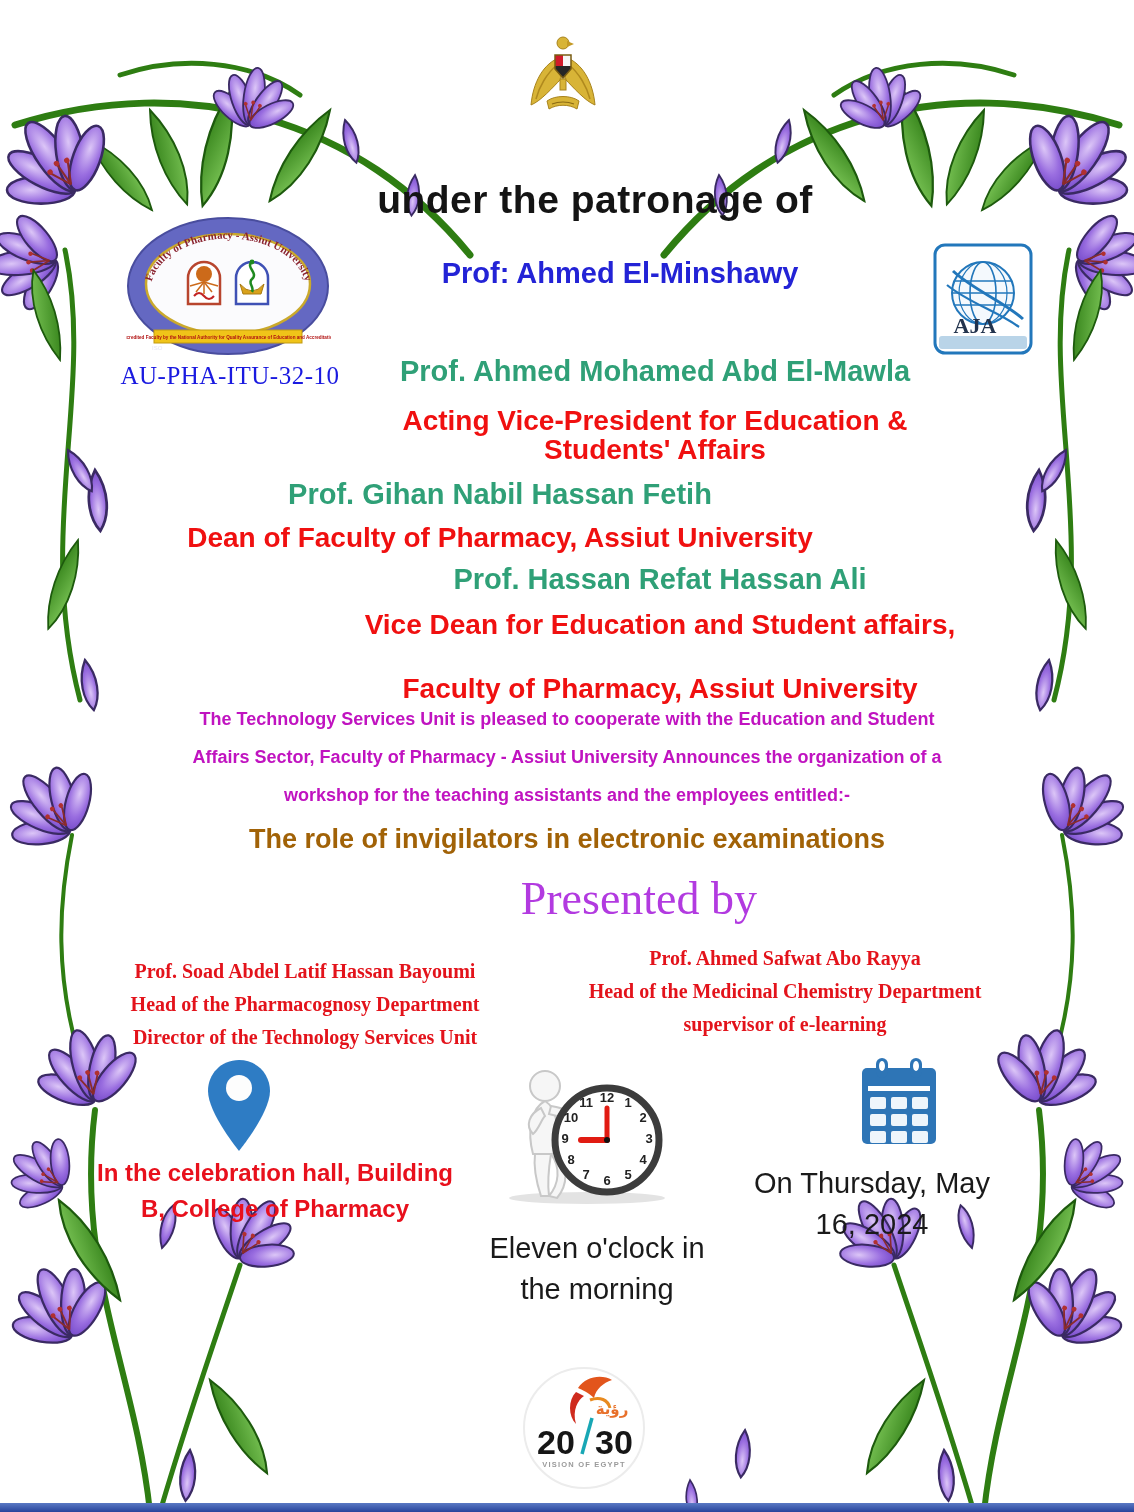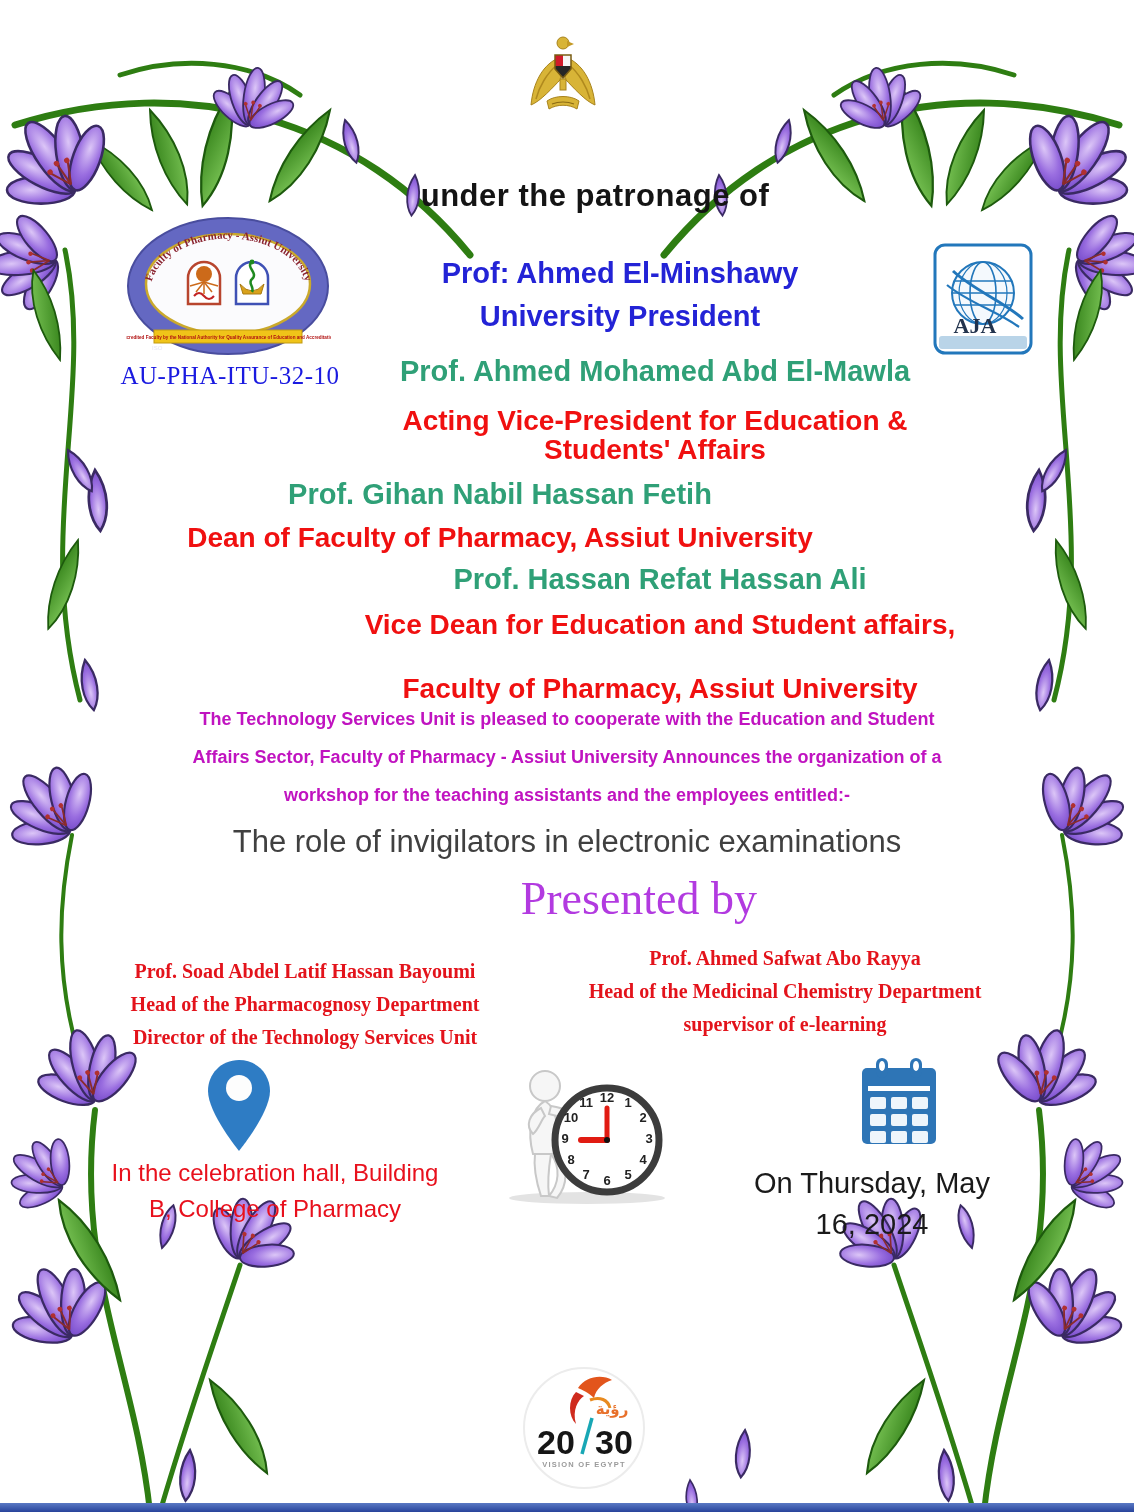--- a/index.html
+++ b/index.html
@@ -4,29 +4,29 @@
 <style>
   html,body{margin:0;padding:0;background:#fff;}
   .poster{position:relative;width:1134px;height:1512px;margin:0 auto;background:#ffffff;overflow:hidden;
           font-family:"Liberation Sans", sans-serif;}
   .abs{position:absolute;}
   .c{text-align:center;}
   .b{font-weight:bold;}
   .sans{font-family:"Liberation Sans", sans-serif;}
   .deco{position:absolute;left:0;top:0;z-index:0;pointer-events:none;}
   .content{z-index:2;}
-  .black-head{font-size:31px;color:#141414;letter-spacing:.5px;}
+  .black-head{font-size:39px;color:#141414;letter-spacing:.5px;}
   .blue-line{font-size:29px;color:#2323d6;line-height:43px;}
   .green-line{font-size:29px;color:#2fa077;}
   .red-line{font-size:28px;color:#f01010;line-height:40px;}
   .magenta{font-size:18px;color:#c013c0;line-height:38px;font-weight:bold;}
-  .wtitle{font-size:31px;color:#404040;font-weight:normal;}
+  .wtitle{font-size:27px;color:#a16207;font-weight:bold;}
   .presby{font-size:46px;color:#b23ae0;font-family:"Liberation Serif",serif;}
   .presenter{font-size:20px;color:#e3131b;font-weight:bold;font-family:"Liberation Serif",serif;line-height:33px;}
-  .locred{font-size:24px;color:#e8101c;font-weight:normal;line-height:36px;}
+  .locred{font-size:24px;color:#e8101c;font-weight:bold;line-height:36px;}
   .blacktxt{font-size:29px;color:#1a1a1a;line-height:41px;}
   .code-blue{font-size:25px;color:#1a1ae0;font-weight:normal;font-family:"Liberation Serif",serif;letter-spacing:.5px;}
   .bottom-bar{position:absolute;left:0;bottom:0;width:100%;height:9px;
               background:linear-gradient(#5a79c4,#27439b);z-index:3;}
 </style>
 </head>
 <body>
 
 <div class="poster">
 
@@ -168,21 +168,20 @@
     <ellipse cx="50" cy="50" rx="24" ry="31" fill="none" stroke="#2277bb" stroke-width="1.2"></ellipse>
     <line x1="21" y1="38" x2="79" y2="38" stroke="#2277bb" stroke-width="1.6"></line>
     <line x1="19" y1="50" x2="81" y2="50" stroke="#2277bb" stroke-width="1.6"></line>
     <line x1="21" y1="62" x2="79" y2="62" stroke="#2277bb" stroke-width="1.6"></line>
     <path d="M20,28 C42,48 70,58 90,76" fill="none" stroke="#2277bb" stroke-width="3"></path>
     <path d="M14,42 C36,60 64,68 86,84" fill="none" stroke="#2277bb" stroke-width="2.2"></path>
     <text x="42" y="90" font-size="22" font-weight="bold" text-anchor="middle" font-family="Liberation Serif,serif" fill="#22334d">AJA</text>
   </svg>
 
   <div class="abs content c b sans blue-line" style="left:360px;top:252px;width:520px;">Prof: Ahmed El-Minshawy</div>
-  <div class="abs content c b sans blue-line" style="left:360px;top:295px;width:520px;">University President</div>
 
   <div class="abs content c b sans green-line" style="left:330px;top:355px;width:650px;">Prof. Ahmed Mohamed Abd El-Mawla</div>
   <div class="abs content c b sans red-line" style="left:330px;top:393px;width:650px;margin-top:8px;">Acting Vice-President for Education &amp;</div>
   <div class="abs content c b sans red-line" style="left:330px;top:430px;width:650px;">Students' Affairs</div>
 
   <div class="abs content c b sans green-line" style="left:180px;top:478px;width:640px;">Prof. Gihan Nabil Hassan Fetih</div>
   <div class="abs content c b sans red-line" style="left:100px;top:518px;width:800px;">Dean of Faculty of Pharmacy, Assiut University</div>
 
   <div class="abs content c b sans green-line" style="left:340px;top:563px;width:640px;">Prof. Hassan Refat Hassan Ali</div>
   <div class="abs content c b sans red-line" style="left:260px;top:605px;width:800px;">Vice Dean for Education and Student  affairs,</div>
@@ -267,20 +266,24 @@
   <div class="abs content c locred sans" style="left:90px;top:1155px;width:370px;">
     <div>In the celebration hall, Building</div>
     <div>B, College of Pharmacy</div>
   </div>
 
   <div class="abs content c blacktxt sans" style="left:712px;top:1163px;width:320px;">
     <div>On Thursday, May</div>
     <div>16, 2024</div>
   </div>
 
+  <div class="abs content c blacktxt sans" style="left:437px;top:1228px;width:320px;">
+    <div>Eleven o'clock in</div>
+    <div>the morning</div>
+  </div>
 
   <svg class="abs content" style="left:520px;top:1366px;" width="128" height="125" viewBox="0 0 128 125">
     <circle cx="64" cy="62" r="60" fill="#ffffff" stroke="#ececec" stroke-width="2"></circle>
     <path d="M58,22 C66,10 82,8 92,14 C83,17 76,23 74,32 C68,26 62,24 58,22 Z" fill="#e2551c"></path>
     <path d="M56,26 C48,34 48,50 56,58 C52,44 58,34 64,30 Z" fill="#cf2b1e"></path>
     <path d="M70,34 C80,30 88,34 90,42" fill="none" stroke="#e88a1f" stroke-width="3"></path>
     <text x="92" y="48" font-size="15" font-weight="bold" text-anchor="middle" fill="#e8702a" font-family="DejaVu Sans,sans-serif">رؤية</text>
     <text x="36" y="88" font-size="34" font-weight="bold" text-anchor="middle" fill="#161616" font-family="Liberation Sans,sans-serif">20</text>
     <line x1="62" y1="88" x2="72" y2="52" stroke="#18a7b5" stroke-width="3.5"></line>
     <text x="94" y="88" font-size="34" font-weight="bold" text-anchor="middle" fill="#161616" font-family="Liberation Sans,sans-serif">30</text>

